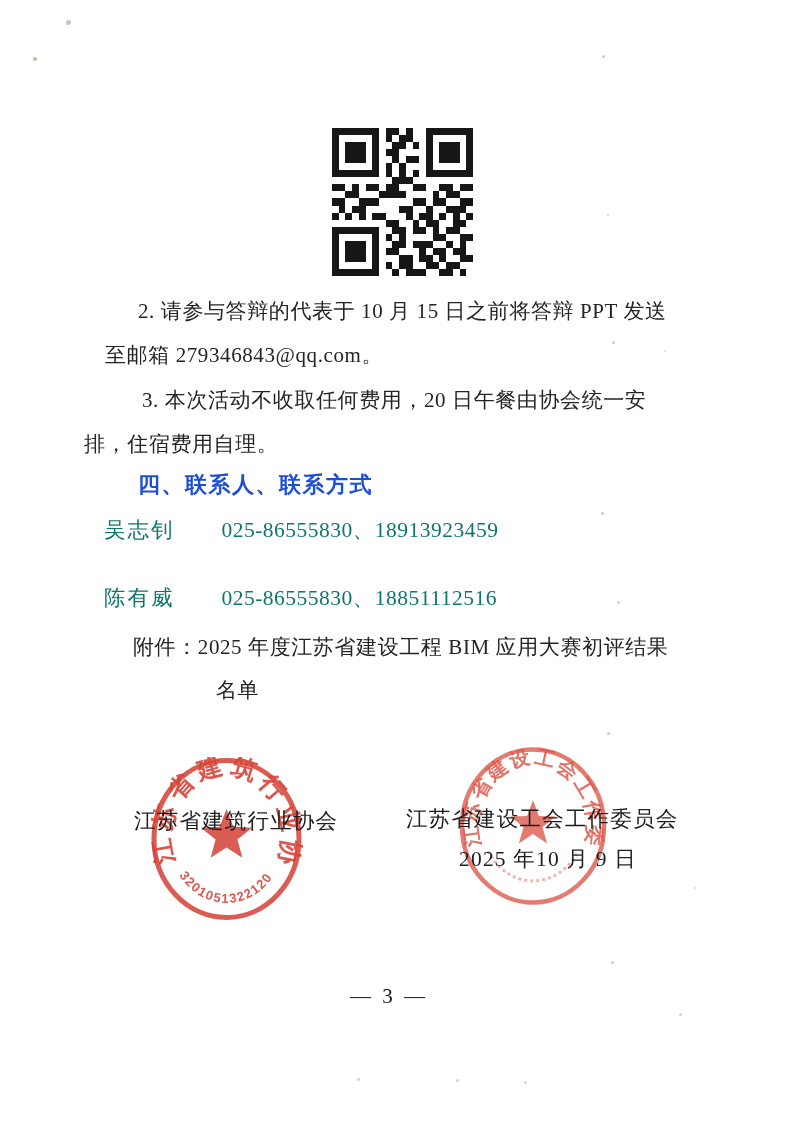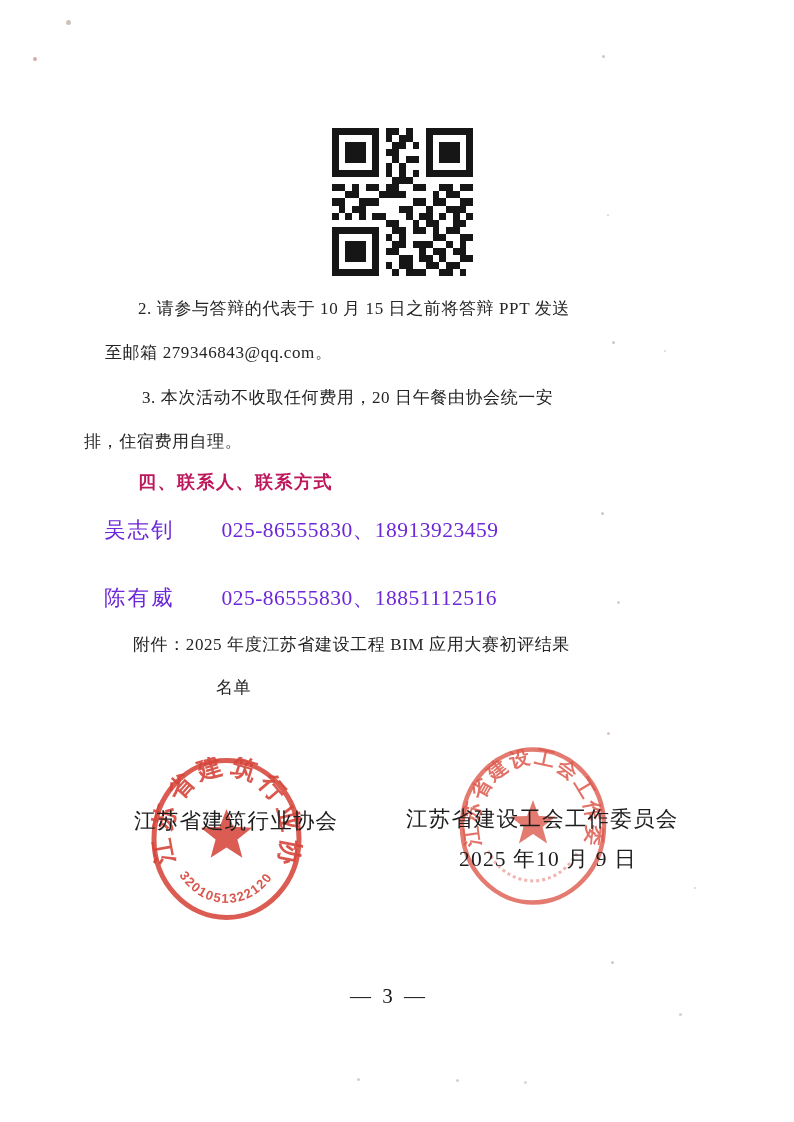--- a/index.html
+++ b/index.html
@@ -9,26 +9,26 @@
   }
   .abs{position:absolute;}
   
   .qr{
     left:332px;top:128px;width:141px;height:148px;
     display:grid;grid-template-columns:repeat(21,1fr);grid-template-rows:repeat(21,1fr);
     background:#fff;
   }
   .qr .m{background:#161616;}
   
-  .bodyline{font-size:17px;letter-spacing:0.6px;color:#242424;white-space:nowrap;}
+  .bodyline{font-size:21px;letter-spacing:0.6px;color:#242424;white-space:nowrap;}
   .heading{
     font-family:Liberation Serif, serif;
-    font-weight:700;font-size:18px;color:#be185d;letter-spacing:1.5px;white-space:nowrap;
+    font-weight:700;font-size:22px;color:#1d4ed8;letter-spacing:1.5px;white-space:nowrap;
   }
-  .contact-row{font-size:21.5px;color:#6d28d9;white-space:nowrap;}
+  .contact-row{font-size:21.5px;color:#0f766e;white-space:nowrap;}
   .contact-row .name{display:inline-block;min-width:82px;letter-spacing:2px;}
   .contact-row .phones{display:inline-block;margin-left:30px;letter-spacing:0.5px;}
   .sig{font-size:21.5px;color:#1d1d1d;letter-spacing:1.2px;white-space:nowrap;z-index:5;}
   .pagenum{font-size:21px;color:#1a1a1a;letter-spacing:3px;}
   
   .seal{z-index:3;}
   .seal svg{display:block;}
   .sig-layer{z-index:5;}
   .speck{position:absolute;border-radius:50%;z-index:1;}
 </style>

